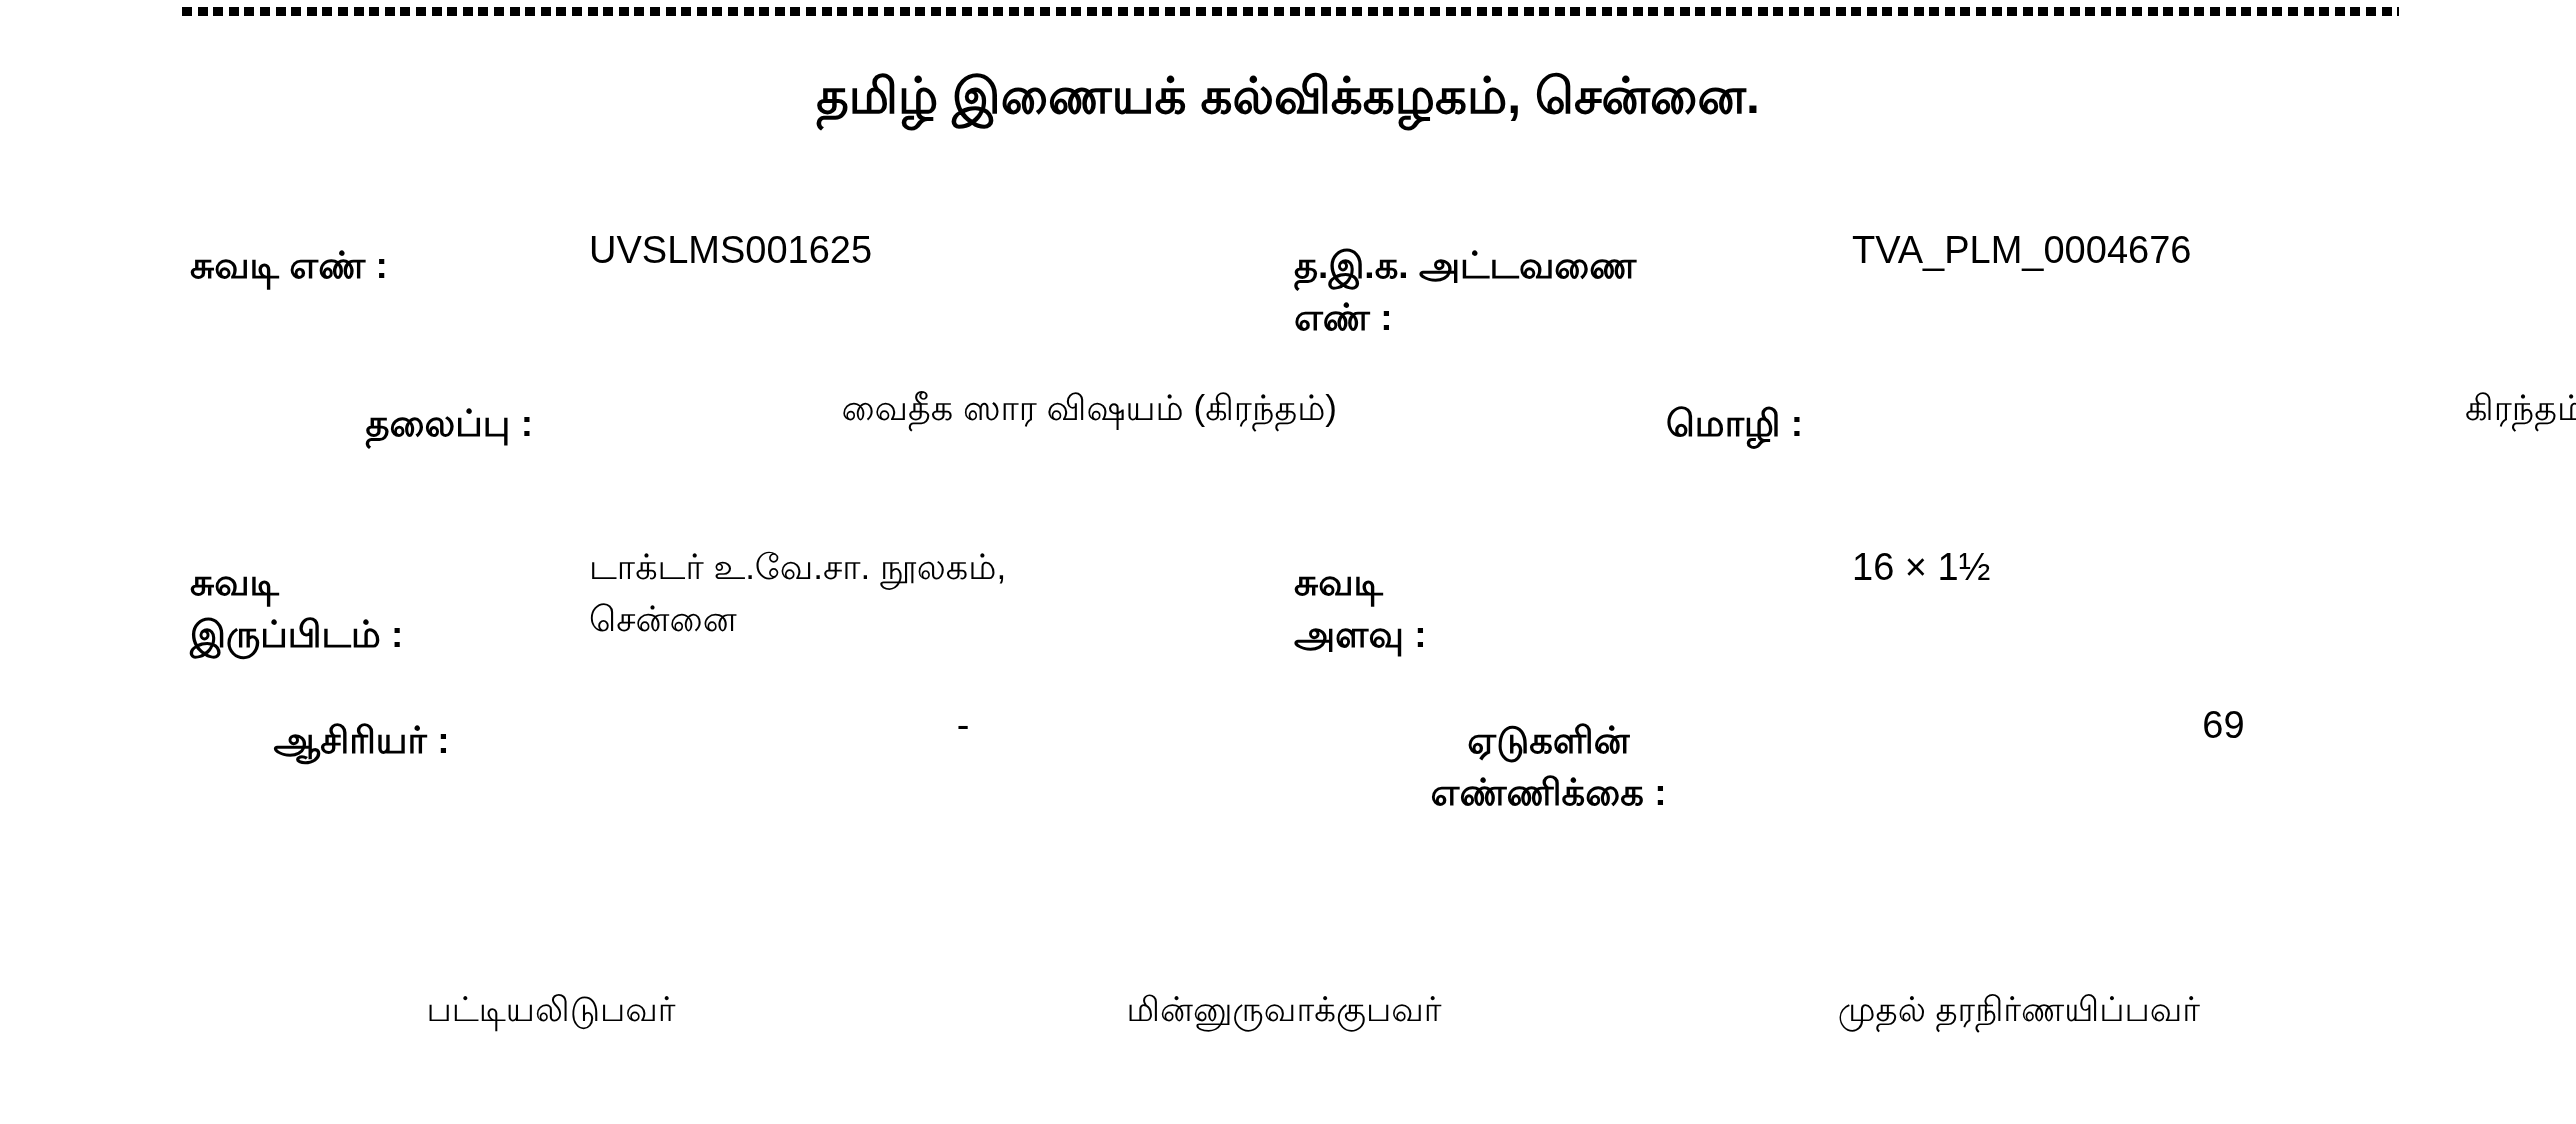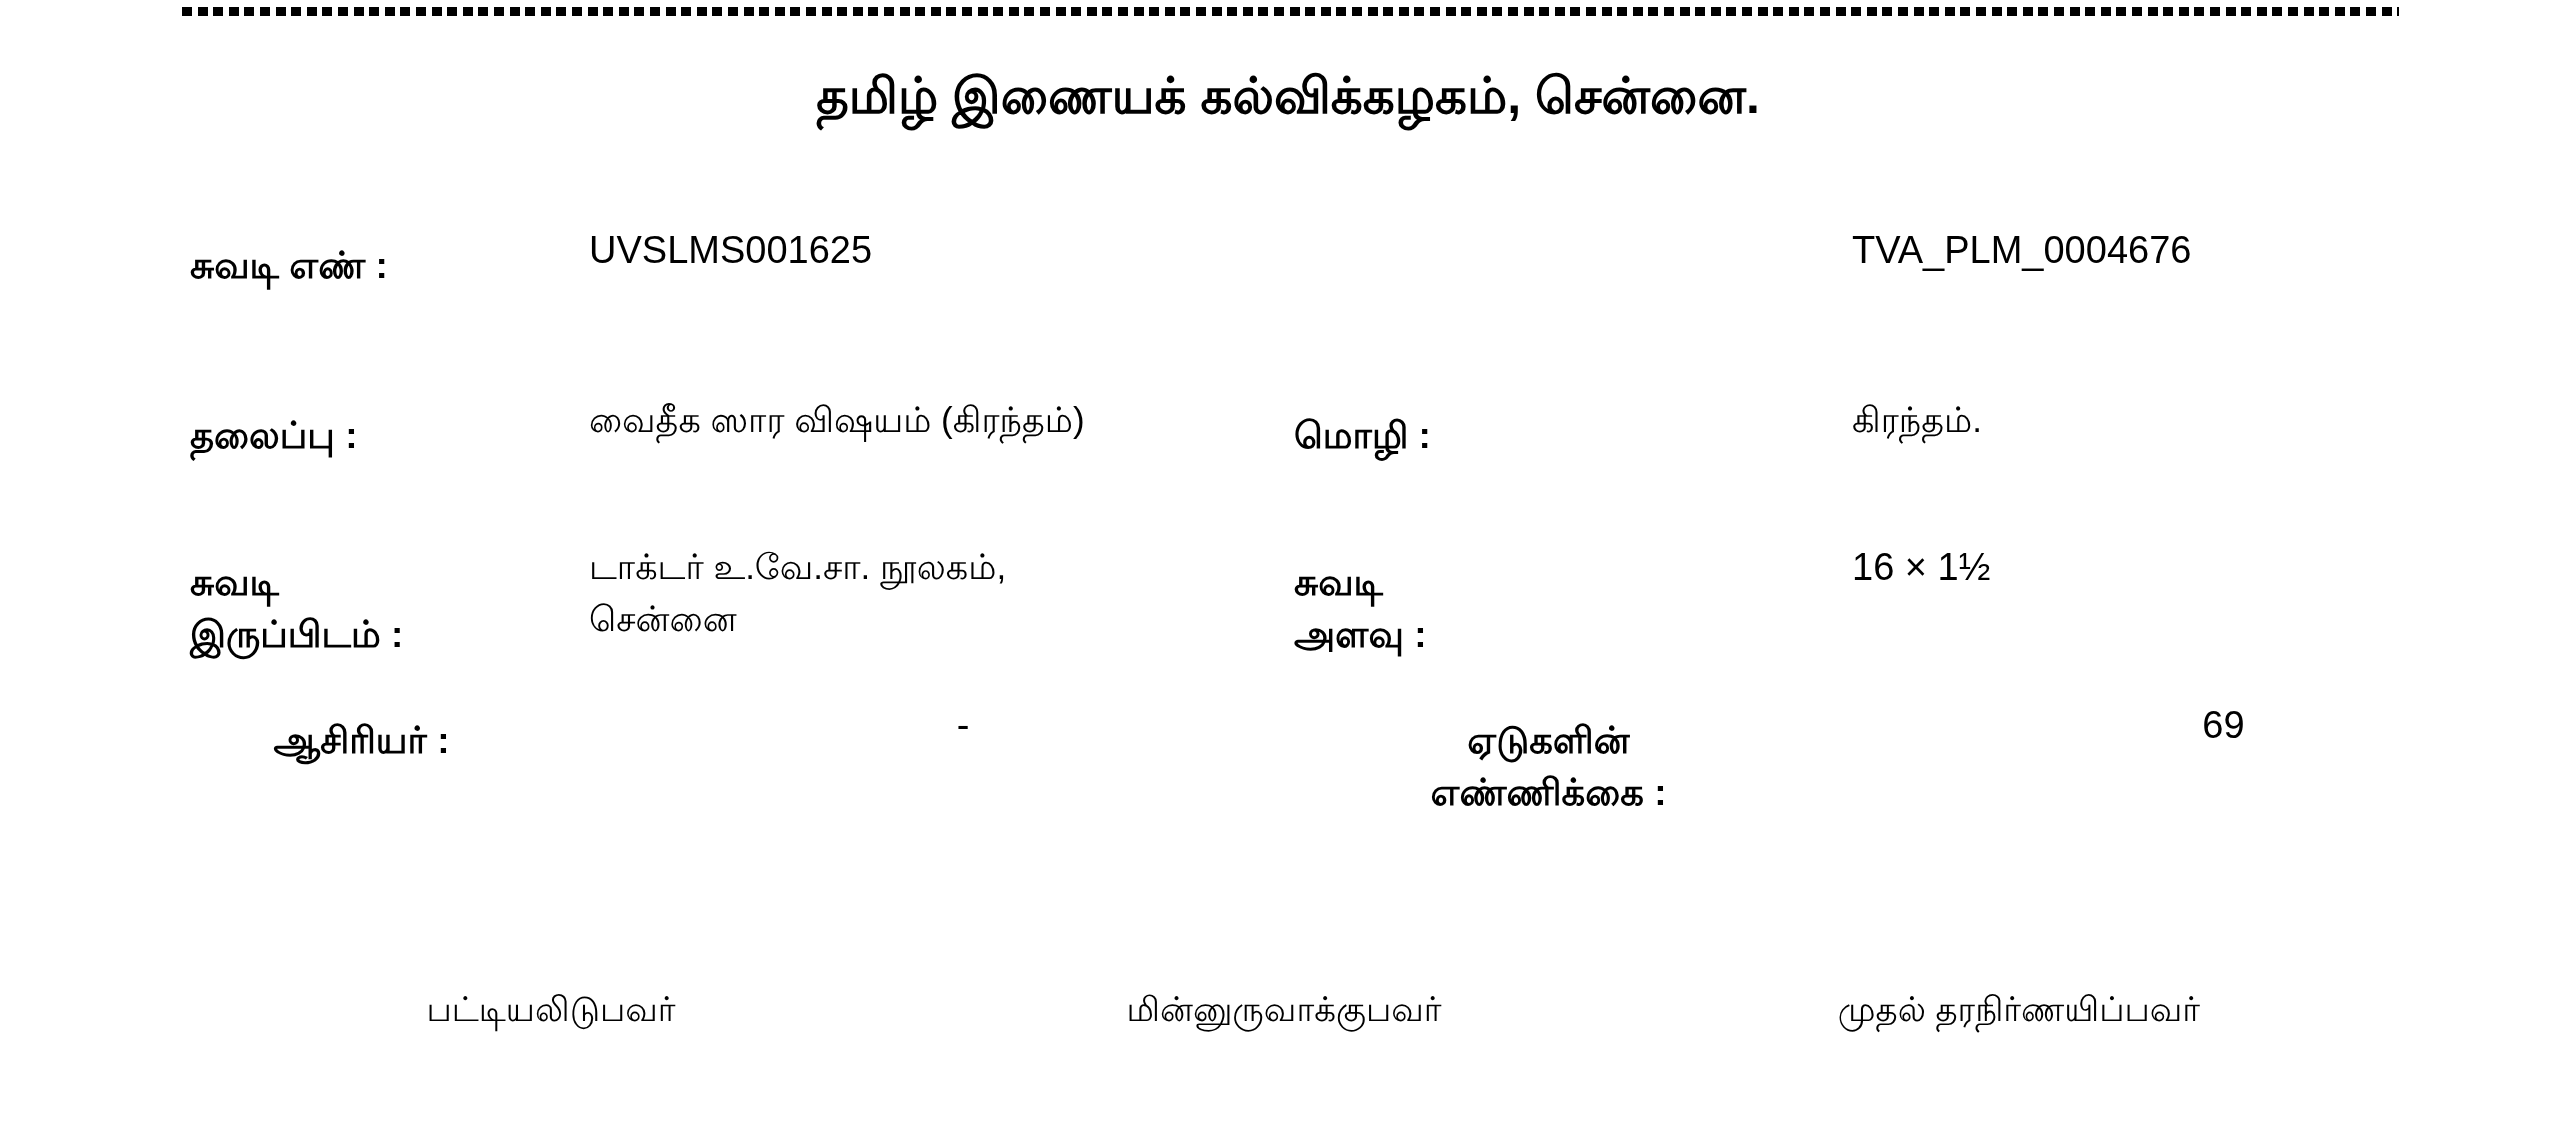--- a/index.html
+++ b/index.html
@@ -36,21 +36,21 @@
     line-height: 52px;
   }
   .lbl { font-weight: 700; font-size: 37px; margin-top: 16px; }
   .val { font-weight: 400; font-size: 35px; margin-left: 48px; }
   .val.latin { font-size: 38px; }
   .col1 { left: 190px;  width: 343px;  }
   .col2 { left: 541px; width: 748px; }
   .col3 { left: 1294px; width: 509px;  }
   .col4 { left: 1804px; width: 743px; }
   .row1 { top: 224px;  }
-  .row2 { top: 394px;  }
+  .row2 { top: 382px; text-align: right;  }
   .row3 { top: 541px; }
   .row4 { top: 699px; text-align: center; }
   .sig {
     position: absolute;
     top: 931px;
     width: 728px;
     text-align: center;
     white-space: pre-line;
     font-size: 34px;
     line-height: 52px;
@@ -64,20 +64,22 @@
 <body>
 
 <div class="page">
 
   <div class="dashed-rule"></div>
 
   <div class="doc-title">தமிழ் இணையக் கல்விக்கழகம், சென்னை.</div>
 
   <div class="cell lbl col1 row1">சுவடி எண் :</div>
   <div class="cell val latin col2 row1">UVSLMS001625</div>
+  <div class="cell lbl col3 row1">த.இ.க. அட்டவணை
+எண் :</div>
   <div class="cell val latin col4 row1">TVA_PLM_0004676</div>
 
   <div class="cell lbl col1 row2">தலைப்பு :</div>
   <div class="cell val col2 row2">வைதீக ஸார விஷயம் (கிரந்தம்)</div>
   <div class="cell lbl col3 row2">மொழி :</div>
   <div class="cell val col4 row2">கிரந்தம்.</div>
 
   <div class="cell lbl col1 row3">சுவடி
 இருப்பிடம் :</div>
   <div class="cell val col2 row3">டாக்டர் உ.வே.சா. நூலகம்,

